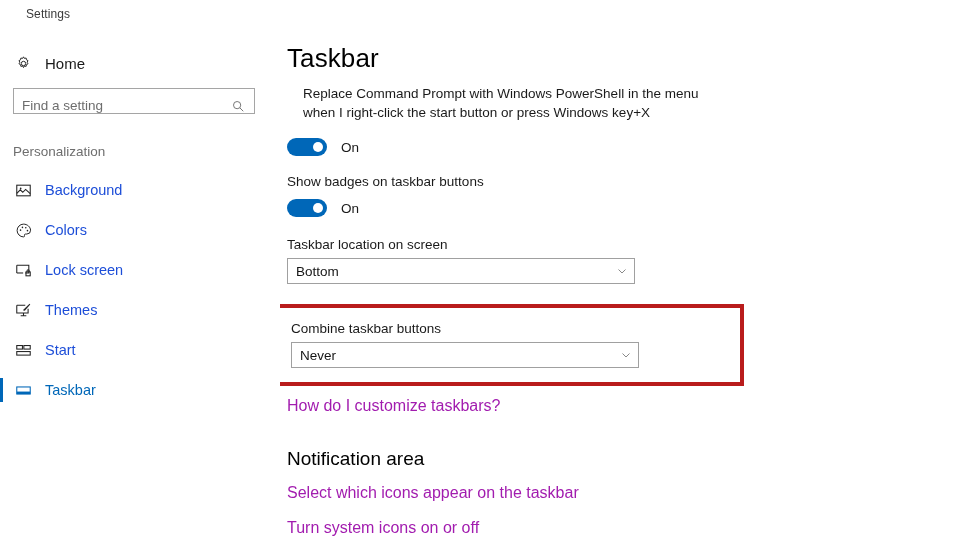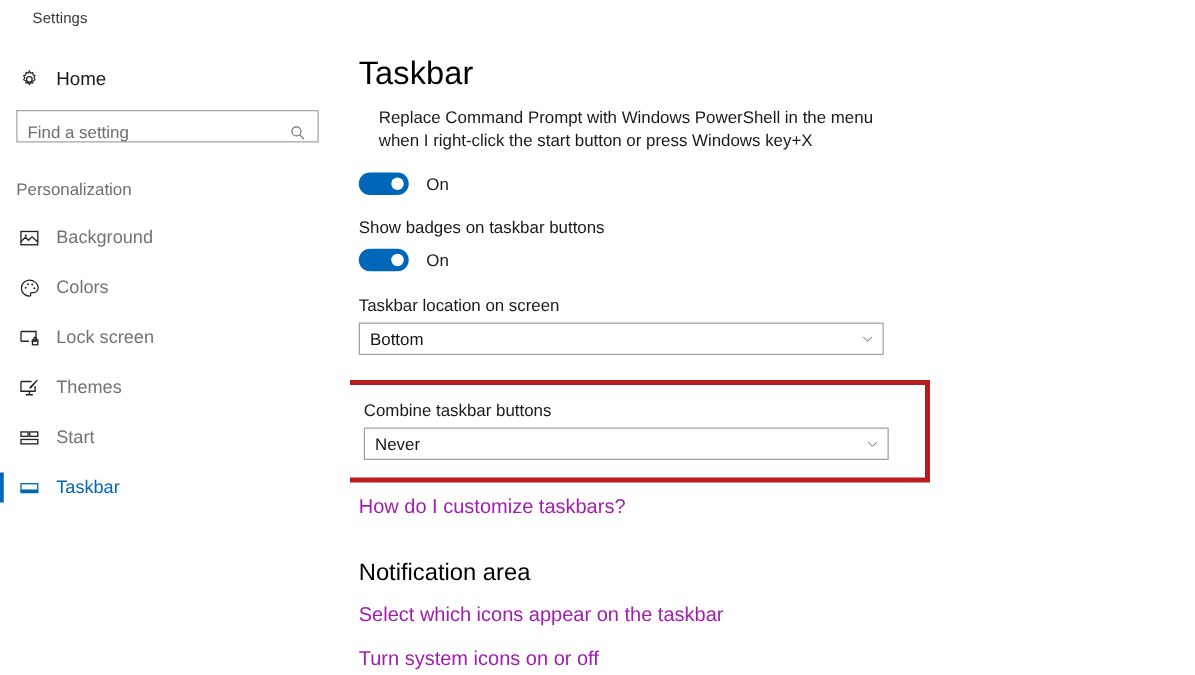--- a/index.html
+++ b/index.html
@@ -117,21 +117,21 @@
     display: flex;
     align-items: center;
     justify-content: center;
     color: #232323;
     flex: none;
   }
   .nav-item.selected .nav-icon { color: #0067b8; }
   .nav-label {
     margin-left: 11px;
     font-size: 14.5px;
-    color: #737373;
+    color: #1d4ed8;
   }
   .nav-item.selected .nav-label { color: #0067b8; }
 
   
   .content {
     position: absolute;
     left: 280px; top: 30px;
     width: 676px; height: 510px;
     overflow: hidden;
   }
@@ -195,21 +195,21 @@
   }
 
   .field-label {
     padding-left: 7px;
     font-size: 13.5px;
     color: #1a1a1a;
   }
   .dropdown {
     margin-left: 7px;
     margin-top: 6px;
-    width: 420px; height: 26px;
+    width: 348px; height: 26px;
     border: 1px solid #a0a0a0;
     background: #ffffff;
     box-sizing: border-box;
     display: flex;
     align-items: center;
     cursor: pointer;
   }
   .dropdown-value {
     flex: 1;
     margin-left: 8px;

